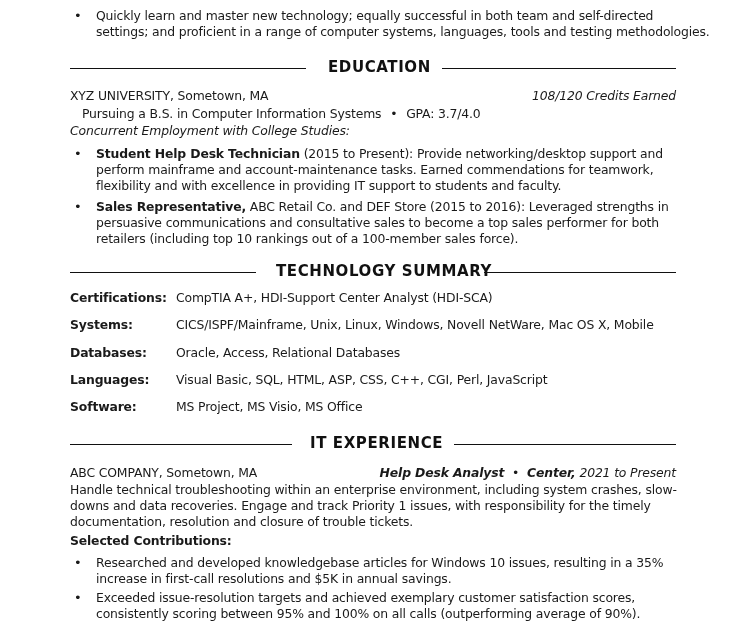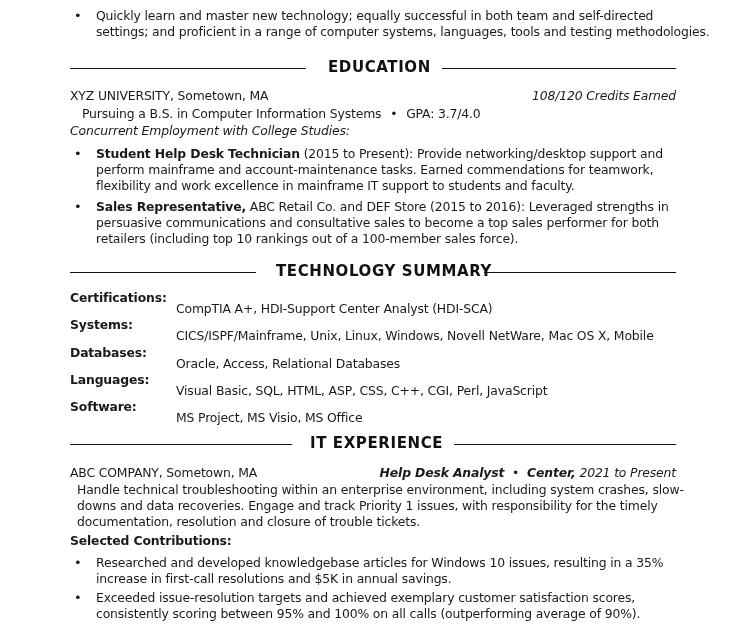--- a/index.html
+++ b/index.html
@@ -14,21 +14,21 @@
   .bullet-row { position: absolute; left: 0; width: 606px; }
   .bullet { position: absolute; left: 4px; font-size: 13px; }
   .btext { position: absolute; left: 12px; width: 590px; margin-left: 14px; }
   .heading-wrap { position: absolute; left: 0; width: 606px; height: 20px; }
   .rule { position: absolute; top: 10px; height: 0; border-top: 1.5px solid #111; }
   .heading { position: absolute; top: 0; font-weight: bold; font-size: 15px; letter-spacing: 0.6px; text-align: center; white-space: nowrap; color: #111; }
   .heading .sc { font-size: 15px; }
   b { font-weight: bold; }
   .right { position: absolute; right: 0; white-space: nowrap; font-style: italic; }
   .skill-label { position: absolute; left: 0; font-weight: bold; white-space: nowrap; }
-  .skill-val { position: absolute; left: 106px; white-space: nowrap; margin-top: 11px; }
+  .skill-val { position: absolute; left: 106px; white-space: nowrap; }
   .ital { font-style: italic; }
 </style>
 </head>
 <body>
 
 <div class="page">
 
   <div class="bullet-row" style="top:8px;">
     <span class="bullet line">•</span>
     <div class="btext">
@@ -52,21 +52,21 @@
     <span>GPA: 3.7/4.0</span>
   </div>
 
   <div class="abs line ital" style="top:123px; left:0;">Concurrent Employment with College Studies:</div>
 
   <div class="bullet-row" style="top:146px;">
     <span class="bullet line">•</span>
     <div class="btext">
       <div class="line"><b>Student Help Desk Technician</b><span> (2015 to Present): Provide networking/desktop support and</span></div>
       <div class="line">perform mainframe and account-maintenance tasks. Earned commendations for teamwork,</div>
-      <div class="line">flexibility and work excellence in mainframe IT support to students and faculty.</div>
+      <div class="line">flexibility and with excellence in providing IT support to students and faculty.</div>
     </div>
   </div>
 
   <div class="bullet-row" style="top:199px;">
     <span class="bullet line">•</span>
     <div class="btext">
       <div class="line"><b>Sales Representative,</b><span> ABC Retail Co. and DEF Store (2015 to 2016): Leveraged strengths in</span></div>
       <div class="line">persuasive communications and consultative sales to become a top sales performer for both</div>
       <div class="line">retailers (including top 10 rankings out of a 100-member sales force).</div>
     </div>
@@ -107,21 +107,21 @@
     <div class="rule" style="left:384px; width:222px;"></div>
   </div>
 
   <div class="abs line" style="top:465px; left:0;">ABC COMPANY, Sometown, MA</div>
   <div class="right line" style="top:465px;">
     <b>Help Desk Analyst</b>
     <span style="margin:0 4px;">•</span>
     <b>Center,</b><span> 2021 to Present</span>
   </div>
 
-  <div class="abs" style="top:482px; left:7px; width:606px;">
+  <div class="abs" style="top:482px; left:0; width:606px;">
     <div class="line">Handle technical troubleshooting within an enterprise environment, including system crashes, slow-</div>
     <div class="line">downs and data recoveries. Engage and track Priority 1 issues, with responsibility for the timely</div>
     <div class="line">documentation, resolution and closure of trouble tickets.</div>
   </div>
 
   <div class="abs line" style="top:533px; left:0; font-weight:bold;">Selected Contributions:</div>
 
   <div class="bullet-row" style="top:555px;">
     <span class="bullet line">•</span>
     <div class="btext">

